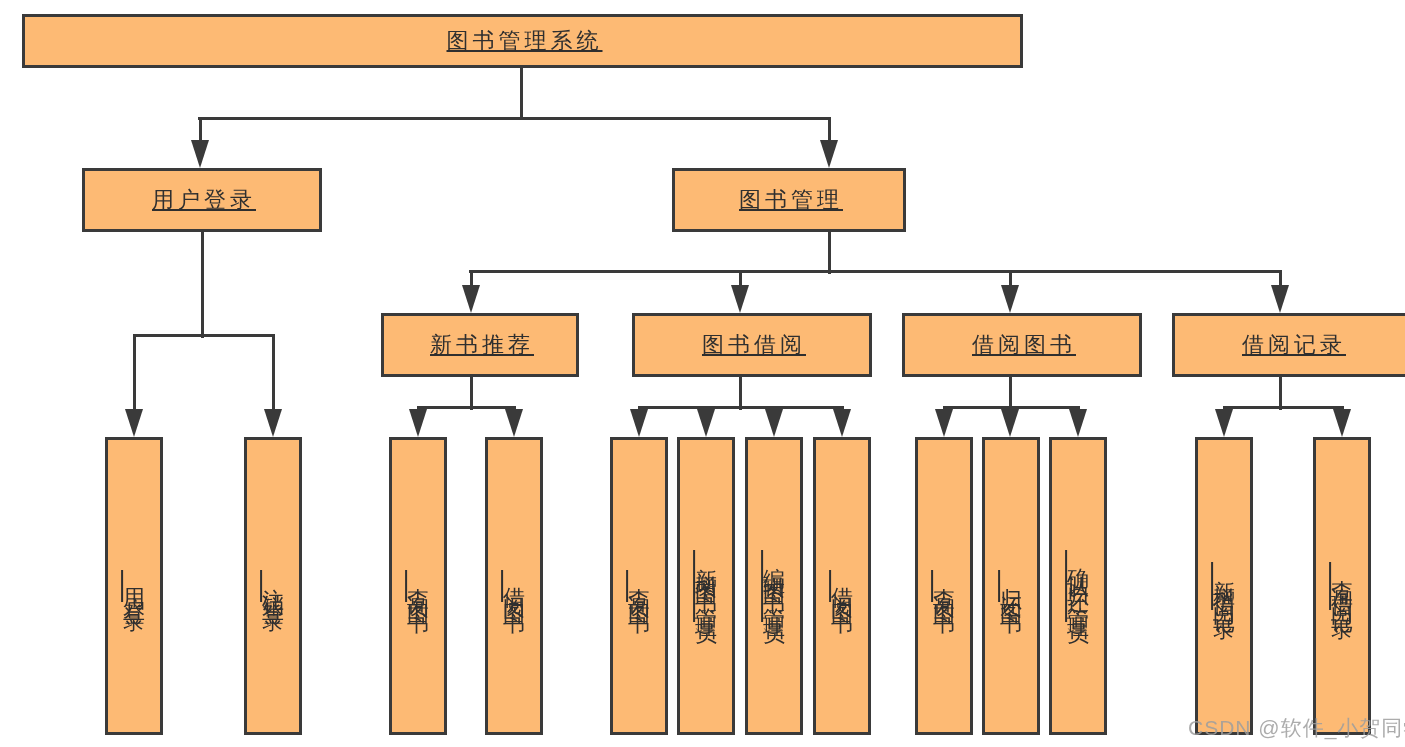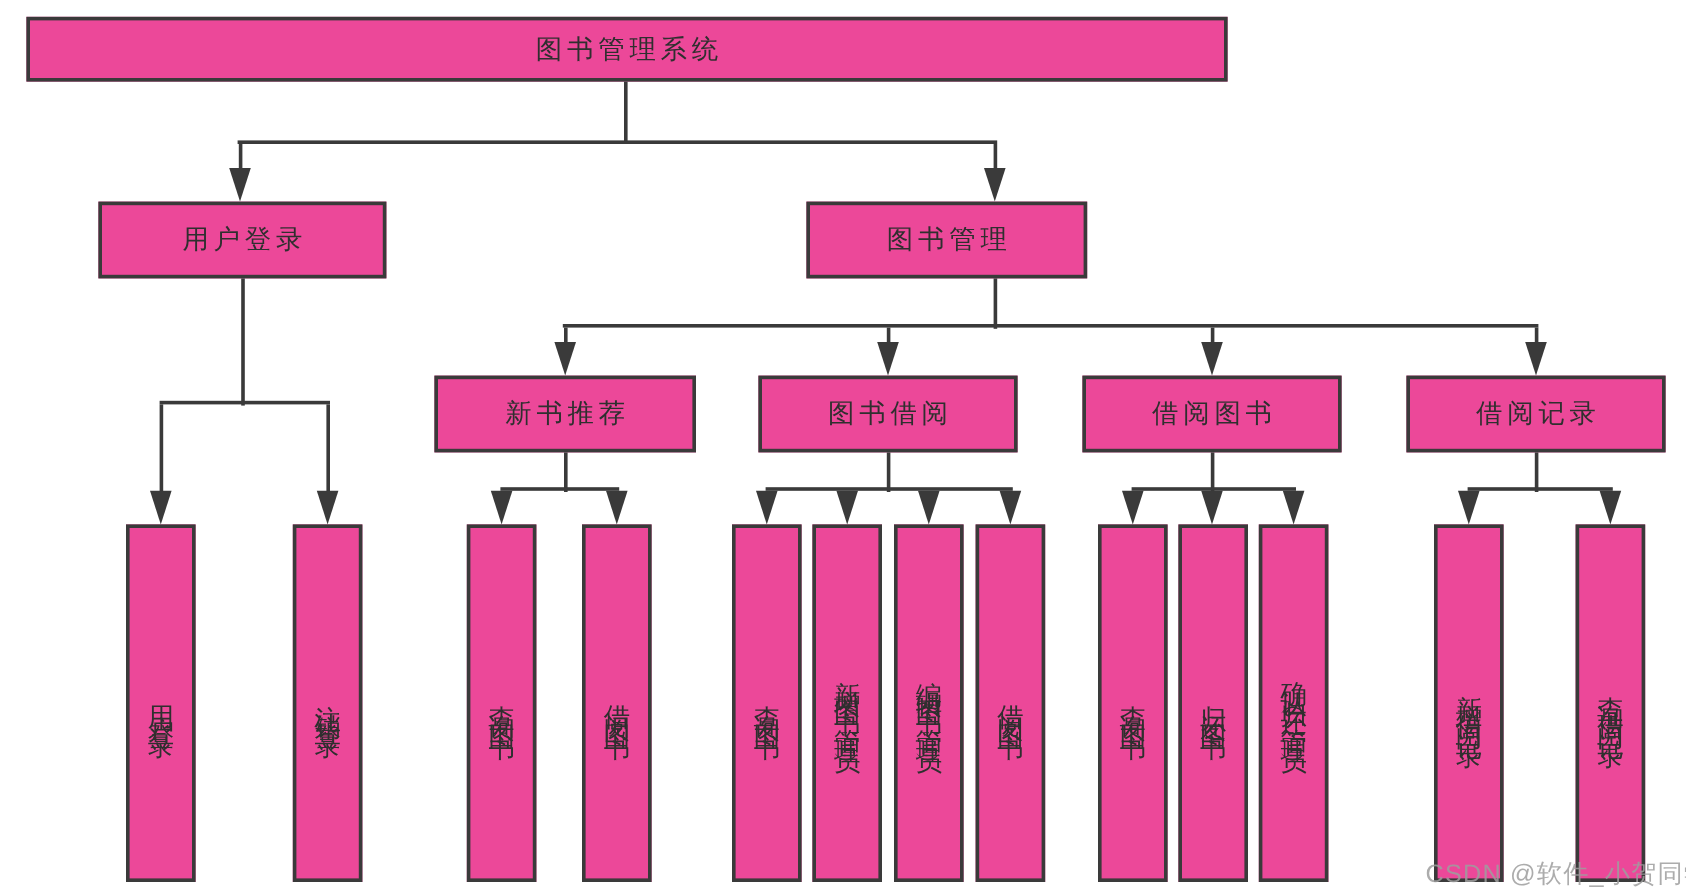--- a/index.html
+++ b/index.html
@@ -3,27 +3,28 @@
 <meta charset="utf-8">
 <style>
   html,body{margin:0;padding:0;background:#ffffff;}
   #stage{
     position:relative;width:1405px;height:747px;background:#ffffff;
     font-family:"Liberation Sans","DejaVu Sans",sans-serif;
     color:#2f2f2f;overflow:hidden;
   }
   .box{
     position:absolute;box-sizing:border-box;
-    border:3px solid #3a3a3a;background:#ec4899;
+    border:3px solid #3a3a3a;background:#fdba74;
     display:flex;align-items:center;justify-content:center;
     font-size:22px;letter-spacing:4px;text-indent:4px;
     white-space:nowrap;
+    text-decoration:underline;
   }
   .l2{top:168px;height:64px;}
-  .l3{top:313px;height:64px;width:216px;}
+  .l3{top:313px;height:64px;width:240px;}
   .leaf{top:437px;width:58px;height:298px;letter-spacing:0;text-indent:0;}
   .leaf .v{
     writing-mode:vertical-lr;text-orientation:mixed;
     font-size:22px;line-height:1.1;letter-spacing:8px;
   }
   .hline,.vline{position:absolute;background:#3a3a3a;}
   .hline{height:3px;}
   .vline{width:3px;}
   .ah{
     position:absolute;width:0;height:0;
@@ -39,21 +40,21 @@
 </head>
 <body>
 
 <div id="stage">
 
   <div class="box" style="left:22px;top:14px;width:1001px;height:54px">图书管理系统</div>
 
   <div class="box l2" style="left:82px;width:240px">用户登录</div>
   <div class="box l2" style="left:672px;width:234px">图书管理</div>
 
-  <div class="box l3" style="left:362px;width:218px">新书推荐</div>
+  <div class="box l3" style="left:381px;width:198px">新书推荐</div>
   <div class="box l3" style="left:632px">图书借阅</div>
   <div class="box l3" style="left:902px">借阅图书</div>
   <div class="box l3" style="left:1172px">借阅记录</div>
 
   <div class="box leaf" style="left:105px">
     <span class="v">用户登录</span>
   </div>
   <div class="box leaf" style="left:244px">
     <span class="v">注销登录</span>
   </div>

